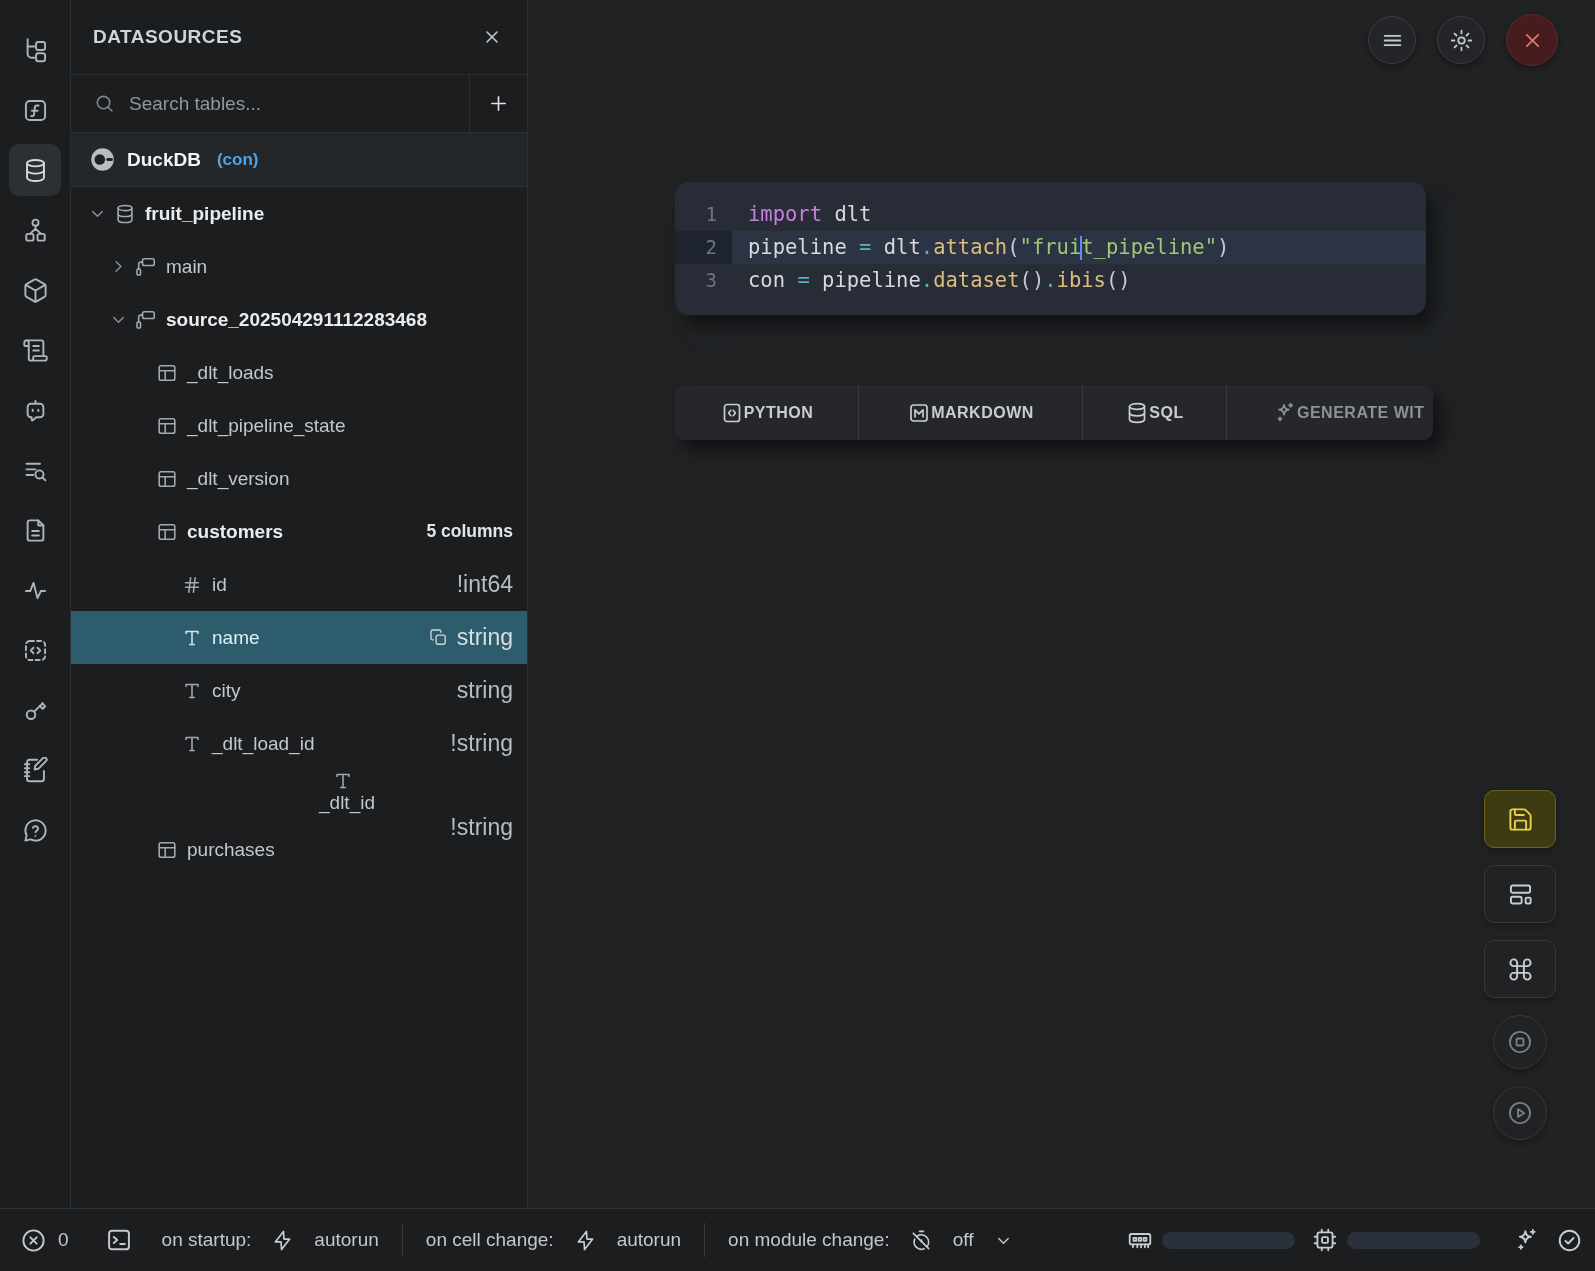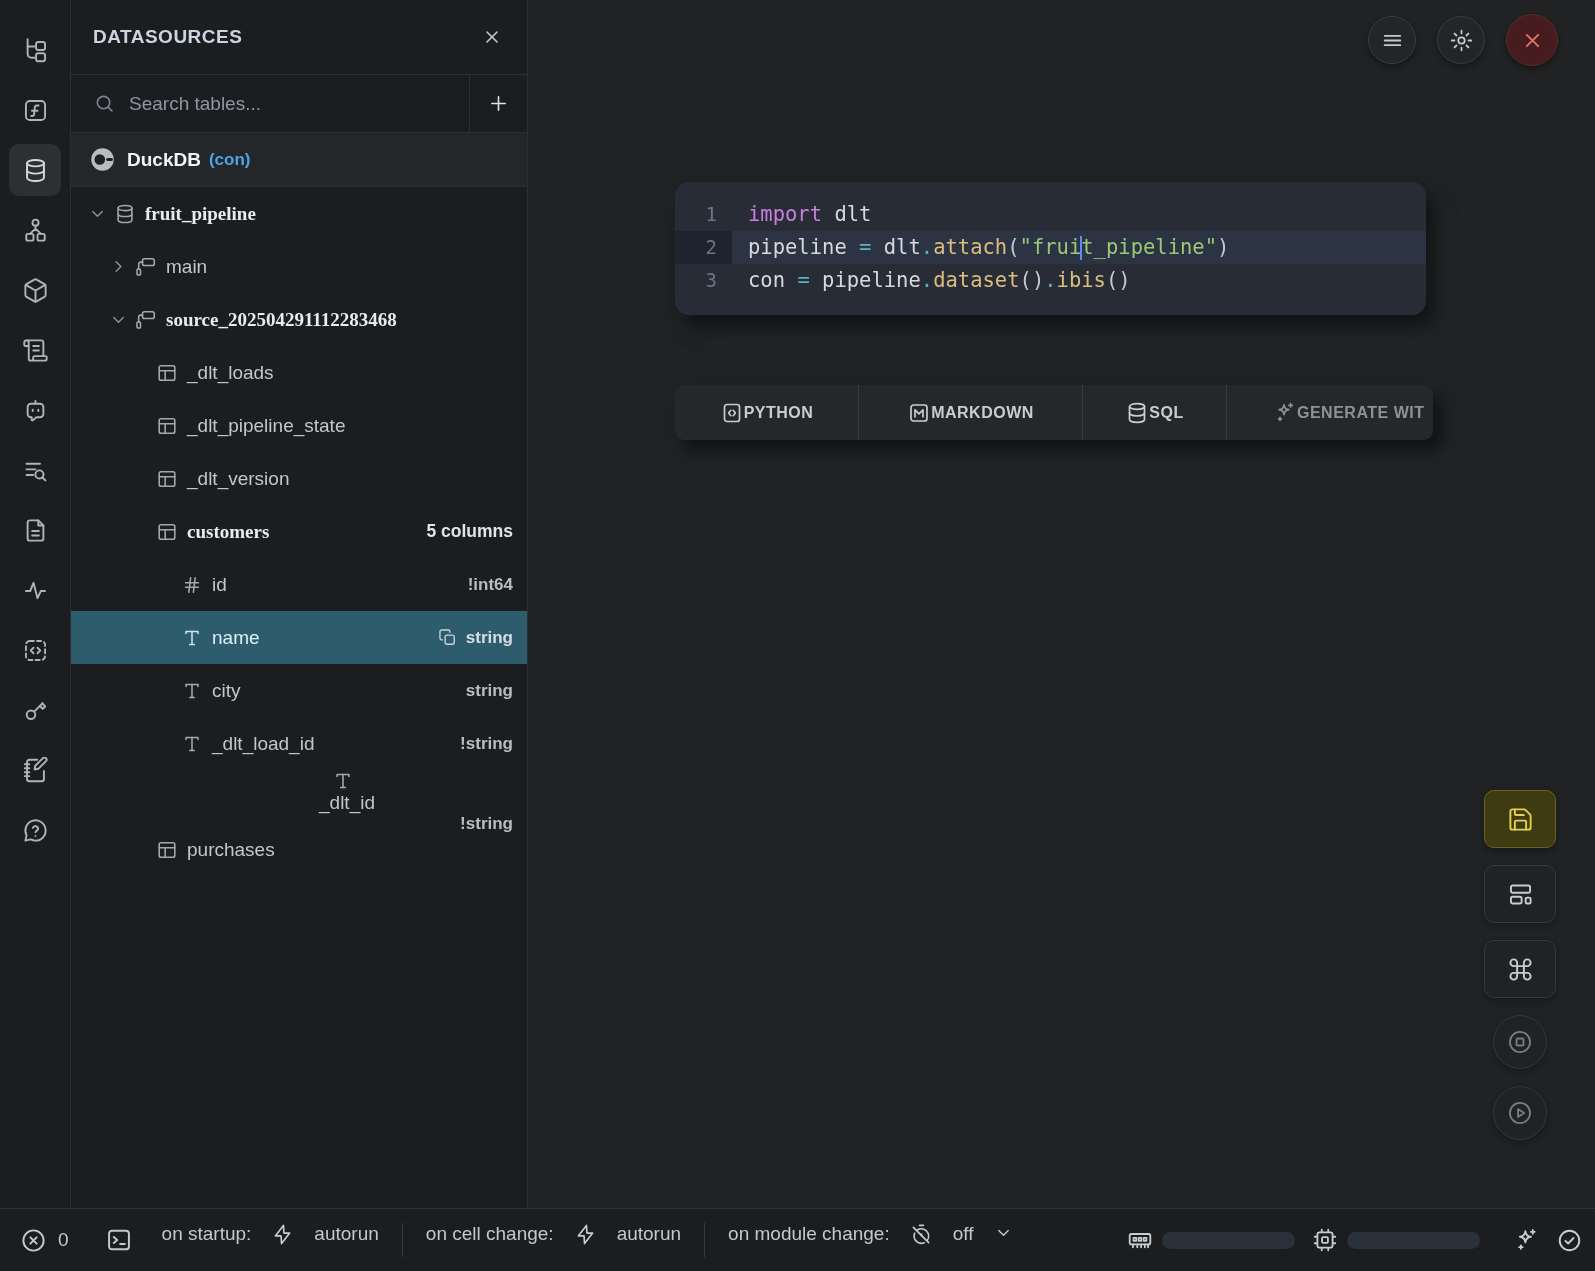--- a/index.html
+++ b/index.html
@@ -33,35 +33,35 @@
   .search-input::placeholder { color:#8d97a3; opacity:1; }
   .v-div { width:1px; height:100%; background:var(--border,#2c2f32); }
   .add-btn { width:57px; height:100%; background:transparent; border:none; color:#dfe3e6;
     display:flex; align-items:center; justify-content:center; cursor:pointer; }
   .add-btn svg { width:23px; height:23px; }
   .conn-row { height:54px; background:#242729; border-bottom:1px solid var(--border,#2c2f32);
     display:flex; align-items:center; padding-left:18px; cursor:pointer; }
   .duck { display:flex; margin-right:11px; }
   .duck svg { width:27px; height:27px; }
   .conn-name { font-size:19px; font-weight:bold; color:#f2f4f6; }
-  .conn-var { font-size:17px; font-weight:bold; color:var(--conref,#4fa3e8); margin-left:8px; }
+  .conn-var { font-size:17px; font-weight:bold; color:var(--conref,#4fa3e8); margin-left:16px; }
 
   #tree { position:absolute; top:187px; left:0; right:0; }
   .tree-row { height:53px; display:flex; align-items:center; cursor:pointer; padding-right:14px; }
   .tree-row.selected { background:var(--sel,#2d5d6c); }
   .tr-chev { display:flex; color:#8f969e; margin-right:7px; }
   .tr-chev svg { width:19px; height:19px; }
   .tr-icon { display:flex; color:#a2a9b0; margin-right:9px; }
   .tr-icon svg { width:22px; height:22px; }
   .tree-row.selected .tr-icon, .tree-row.selected .tr-chev { color:#cfe3ed; }
   .tr-label { font-size:19px; color:#c2c7cd; white-space:nowrap; }
-  .tr-label.bold { font-weight:bold; color:#e9ecef;font-family:Liberation Serif, serif; }
+  .tr-label.bold { font-weight:bold; color:#e9ecef; }
   .tree-row.selected .tr-label { color:#ddf0f9; }
   .tr-right { margin-left:auto; display:flex; align-items:center; gap:9px;
-    font-size:17px; color:#b7bdc4;font-weight:bold; }
+    font-size:23px; color:#b7bdc4; }
   .tr-right.bold { font-weight:bold; color:#e2e5e8; font-size:17.5px; }
   .tree-row.selected .tr-right { color:#d6dee3; }
   .tr-copy { display:flex; color:#cdd5da; cursor:pointer; }
   .tr-copy svg { width:19px; height:19px; }
 
   
   #main { position:absolute; left:528px; top:0; width:1067px; height:1208px; }
   #window-controls { position:absolute; top:14px; right:37px; display:flex; align-items:center; gap:21px; }
   .win-btn { width:48px; height:48px; border-radius:50%; background:#232528;
     border:1px solid #3a3d40; color:#c6cacd; display:flex; align-items:center; justify-content:center;
@@ -109,21 +109,21 @@
   #statusbar { position:absolute; left:0; bottom:0; width:1595px; height:63px;
     background:var(--bg-side,#1b1d1f); border-top:1px solid #2f3234;
     display:flex; align-items:center; color:#c3c8cc; font-size:19px; }
   .sb-left { display:flex; align-items:center; height:100%; }
   .sb-item { display:flex; align-items:center; gap:11px; cursor:pointer; }
   .sb-item svg { width:27px; height:27px; }
   .err { margin-left:20px; }
   .term { margin-left:36px; }
   .term svg { width:28px; height:28px; }
   #sb-sections { display:flex; align-items:center; height:100%; margin-left:6px; }
-  .sb-section { display:flex; align-items:flex-start; gap:20px; padding:0 23px; height:34px; cursor:pointer; }
+  .sb-section { display:flex; align-items:center; gap:20px; padding:0 23px; height:34px; cursor:pointer; }
   .sb-section + .sb-section { border-left:1px solid #383b3e; }
   .sb-section svg { width:23px; height:23px; color:#c9cdd1; }
   .sb-section .chev svg { width:19px; height:19px; }
   .sb-right { margin-left:auto; display:flex; align-items:center; padding-right:12px; }
   .meter { display:flex; align-items:center; gap:9px; margin-right:17px; }
   .meter svg { width:26px; height:26px; color:#c8ccd0; }
   .track { width:133px; height:17px; border-radius:9px; background:#2b313a; overflow:hidden; }
   .fill { height:100%; border-radius:9px; background:var(--meterfill,#3d839c); }
   .sb-icon-btn { background:none; border:none; color:#c8ccd0; display:flex; cursor:pointer; margin-left:16px; }
   .sb-icon-btn svg { width:27px; height:27px; }

